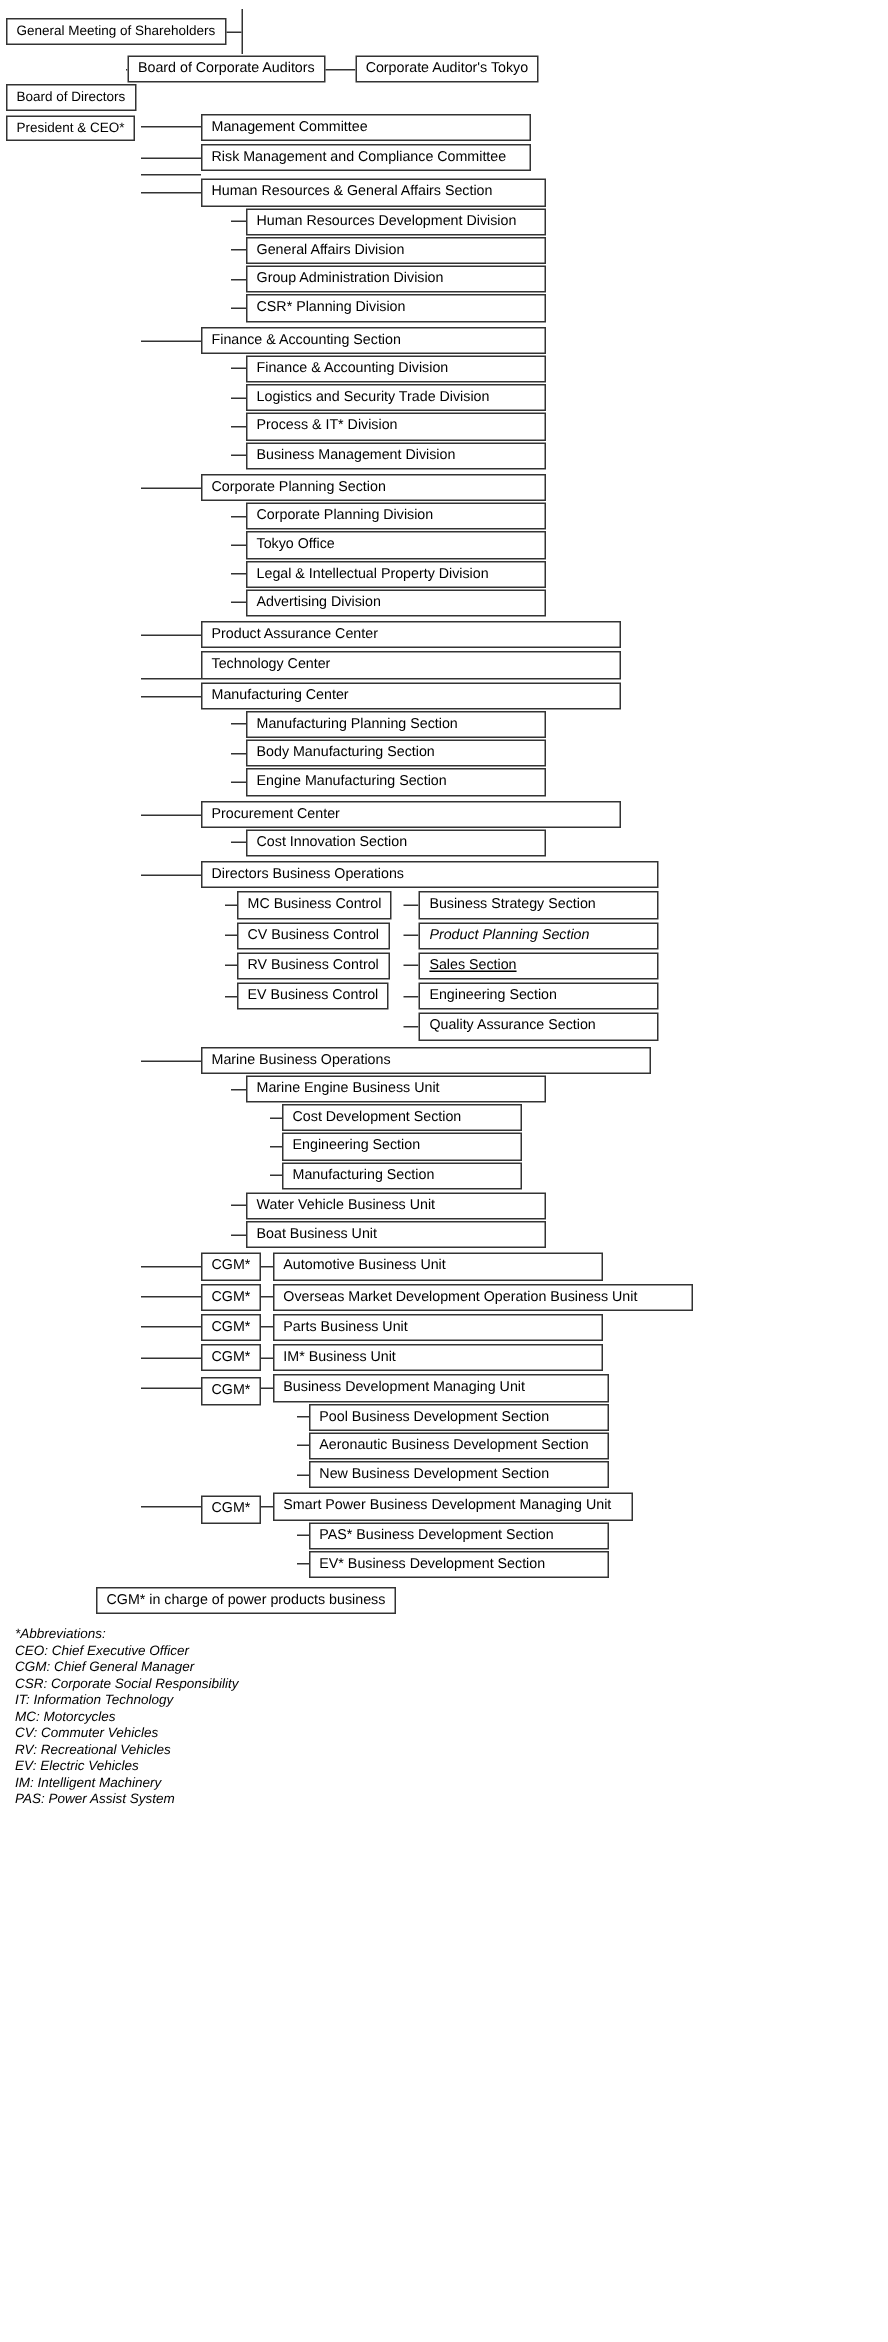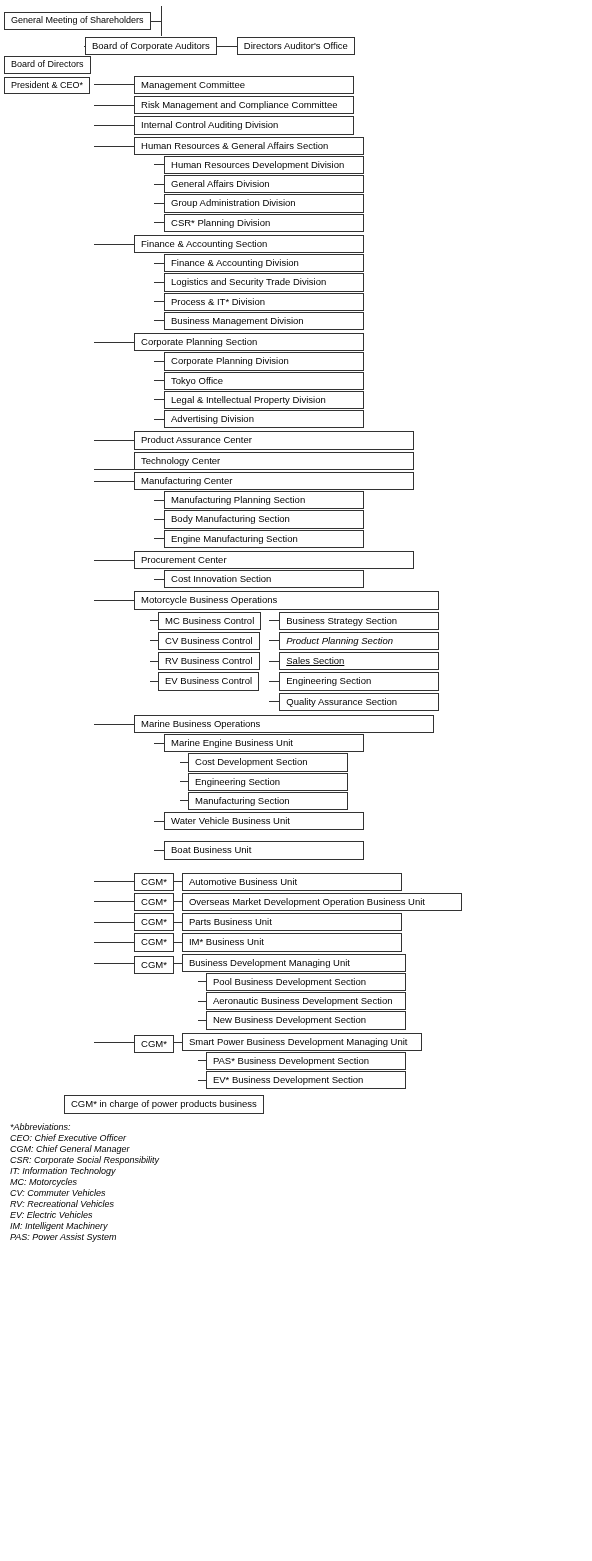--- a/index.html
+++ b/index.html
@@ -46,21 +46,21 @@
   <div style="display:flex; align-items:center; margin-bottom:1px;">
     <div class="b" style="font-size:9px;">General Meeting of Shareholders</div>
     <div style="width:10px; height:1px; background:#333;"></div>
     <div style="width:1px; height:30px; background:#333; margin-left:0;"></div>
   </div>
 
   <div style="display:flex; align-items:center; margin:0 0 1px 80px;">
     <div style="width:1px; height:1px; background:#333;"></div>
     <div class="b">Board of Corporate Auditors</div>
     <div style="width:20px; height:1px; background:#333;"></div>
-    <div class="b">Directors Auditor's Office</div>
+    <div class="b">Corporate Auditor's Tokyo</div>
   </div>
 
   <div style="display:flex; align-items:center; margin:1px 0;">
     <div class="b" style="font-size:9px;">Board of Directors</div>
   </div>
 
   <div style="display:flex; align-items:flex-start; margin:1px 0;">
     <div style="display:flex; flex-direction:column; align-items:flex-end;">
       <div class="b" style="font-size:9px; margin-top:2px;">President &amp; CEO*</div>
     </div>
@@ -69,21 +69,20 @@
       <div style="display:flex; align-items:center; margin:1px 0;">
         <div style="width:40px; height:1px; background:#333;"></div>
         <div class="b" style="min-width:220px;">Management Committee</div>
       </div>
       <div style="display:flex; align-items:center; margin:1px 0;">
         <div style="width:40px; height:1px; background:#333;"></div>
         <div class="b" style="min-width:220px;">Risk Management and Compliance Committee</div>
       </div>
       <div style="display:flex; align-items:center; margin:1px 0;">
         <div style="width:40px; height:1px; background:#333;"></div>
-        <div class="b" style="min-width:220px;">Internal Control Auditing Division</div>
       </div>
 
       <div style="display:flex; align-items:flex-start; margin:1px 0;">
         <div style="width:40px; height:1px; background:#333; margin-top:9px;"></div>
         <div style="display:flex; flex-direction:column;">
           <div class="b" style="min-width:220px;">Human Resources &amp; General Affairs Section</div>
           <div style="margin-left:20px;">
             <div style="display:flex; align-items:center; margin:1px 0;">
               <div style="width:10px; height:1px; background:#333;"></div>
               <div class="b" style="min-width:200px;">Human Resources Development Division</div>
@@ -196,21 +195,21 @@
               <div style="width:10px; height:1px; background:#333;"></div>
               <div class="b" style="min-width:200px;">Cost Innovation Section</div>
             </div>
           </div>
         </div>
       </div>
 
       <div style="display:flex; align-items:flex-start; margin:1px 0;">
         <div style="width:40px; height:1px; background:#333; margin-top:9px;"></div>
         <div style="display:flex; flex-direction:column;">
-          <div class="b" style="min-width:300px;">Motorcycle Business Operations</div>
+          <div class="b" style="min-width:300px;">Directors Business Operations</div>
           <div style="margin-left:16px; display:flex; flex-direction:column;">
 
             <div style="display:flex; align-items:flex-start; margin:1px 0;">
               <div style="display:flex; flex-direction:column; margin-right:4px;">
                 <div style="display:flex; align-items:center; margin:1px 0;">
                   <div style="width:8px; height:1px; background:#333;"></div>
                   <div class="b">MC Business Control</div>
                 </div>
                 <div style="display:flex; align-items:center; margin:1px 0;">
                   <div style="width:8px; height:1px; background:#333;"></div>
@@ -278,21 +277,21 @@
                   </div>
                 </div>
               </div>
             </div>
 
             <div style="display:flex; align-items:center; margin:1px 0;">
               <div style="width:10px; height:1px; background:#333;"></div>
               <div class="b" style="min-width:200px;">Water Vehicle Business Unit</div>
             </div>
 
-            <div style="display:flex; align-items:center; margin:11px 0;">
+            <div style="display:flex; align-items:center; margin:1px 0;">
               <div style="width:10px; height:1px; background:#333;"></div>
               <div class="b" style="min-width:200px;">Boat Business Unit</div>
             </div>
           </div>
         </div>
       </div>
 
       <div style="display:flex; align-items:center; margin:1px 0;">
         <div style="width:40px; height:1px; background:#333;"></div>
         <div class="b" style="min-width:36px; text-align:center;">CGM*</div>

